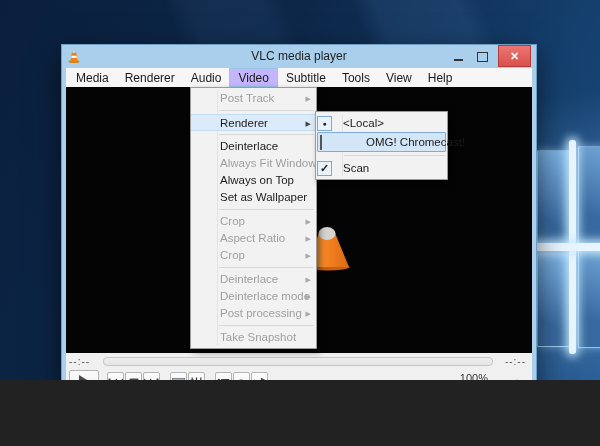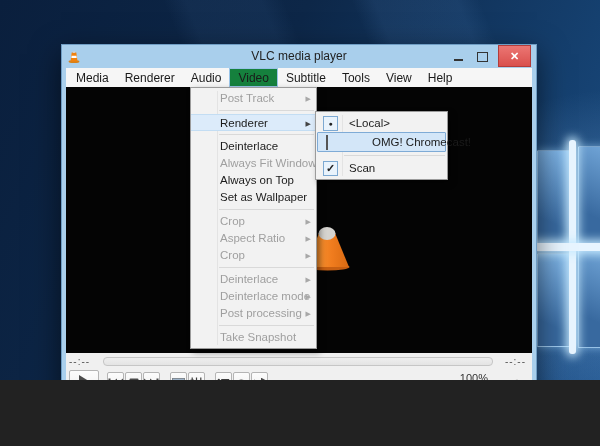--- a/index.html
+++ b/index.html
@@ -35,21 +35,21 @@
   .btn-min span{display:block;width:9px;height:2px;background:#333;margin-top:6px;}
   .btn-max{right:46px;width:15px;}
   .btn-max span{display:block;width:9px;height:8px;border:1.5px solid #333;}
   .btn-close{position:absolute;top:0px;right:5px;width:33px;height:22px;
     background:linear-gradient(#ec7673,#d9504d);border:1px solid #b23c3a;box-sizing:border-box;
     display:flex;align-items:center;justify-content:center;color:#fff;font-size:11px;font-weight:bold;}
   .win-content{position:absolute;left:4px;top:23px;right:4px;bottom:4px;display:flex;flex-direction:column;}
   
   .menubar{height:19px;background:#f6f6f6;display:flex;align-items:stretch;padding-left:2px;box-sizing:border-box;}
   .menu-top-item{display:flex;align-items:center;padding:0 8px;font-size:12px;color:#1a1a1a;}
-  .menu-top-item.active{background:#15803d;border:1px solid #9ac4e8;box-sizing:border-box;}
+  .menu-top-item.active{background:#c4b5fd;border:1px solid #9ac4e8;box-sizing:border-box;}
   
   .video-area{flex:1;background:#040404;position:relative;overflow:hidden;}
   .cone{position:absolute;left:231px;top:136px;z-index:1;}
   
   .controlbar{height:45px;background:#f0f0f0;position:relative;font-size:10px;color:#666;}
   .time-row{position:absolute;left:3px;right:6px;top:3px;display:flex;align-items:center;}
   .time{font-size:10px;color:#555;letter-spacing:1px;}
   .seek{flex:1;height:7px;margin:0 12px 0 13px;background:linear-gradient(#eee,#e4e4e4);
     border:1px solid #c6c6c6;border-radius:4px;}
   .buttons-row{position:absolute;left:3px;top:17px;display:flex;align-items:center;}
@@ -70,21 +70,21 @@
   .menu-item{position:relative;height:17px;line-height:17px;font-size:11.5px;color:#1b1b1b;
     padding-left:29px;padding-right:4px;white-space:nowrap;}
   .menu-item.disabled{color:#9f9f9f;}
   .menu-item.highlighted{background:#dcebfa;border-top:1px solid #c3ddf3;border-bottom:1px solid #c3ddf3;box-sizing:border-box;}
   .mi-arrow{position:absolute;right:5px;top:0;font-size:7px;color:#444;}
   .menu-item.disabled .mi-arrow{color:#a8a8a8;}
   .menu-sep{height:1px;background:#d9d9d9;margin:3px 2px 3px 28px;}
   
   .submenu{left:315px;top:111px;width:133px;z-index:11;}
   .sub-item{position:relative;display:flex;align-items:center;height:18px;font-size:11.5px;color:#1b1b1b;
-    padding:0 6px;box-sizing:border-box;}
+    padding:0 0;box-sizing:border-box;}
   .sub-item.highlighted{height:20px;background:#d3e6f8;border:1px solid #7fabd6;margin:0 1px;border-radius:1px;gap:33px;}
   .check-box{width:15px;height:15px;margin-left:1px;border:1px solid #7da9d2;background:#e9f3fc;
     display:flex;align-items:center;justify-content:center;box-sizing:border-box;}
   .glyph-dot{font-size:7px;color:#222;}
   .glyph-check{font-size:11px;color:#222;font-weight:bold;}
   .cc-icon{width:13px;height:15px;margin-left:2px;border:1px solid #555;box-sizing:border-box;
     background:repeating-linear-gradient(#f3a229 0 3px,#2b2b2b 3px 5px);}
   .sub-label{margin-left:11px;white-space:nowrap;}
   .sub-sep{height:1px;background:#d9d9d9;margin:3px 2px 3px 28px;}
 </style>

